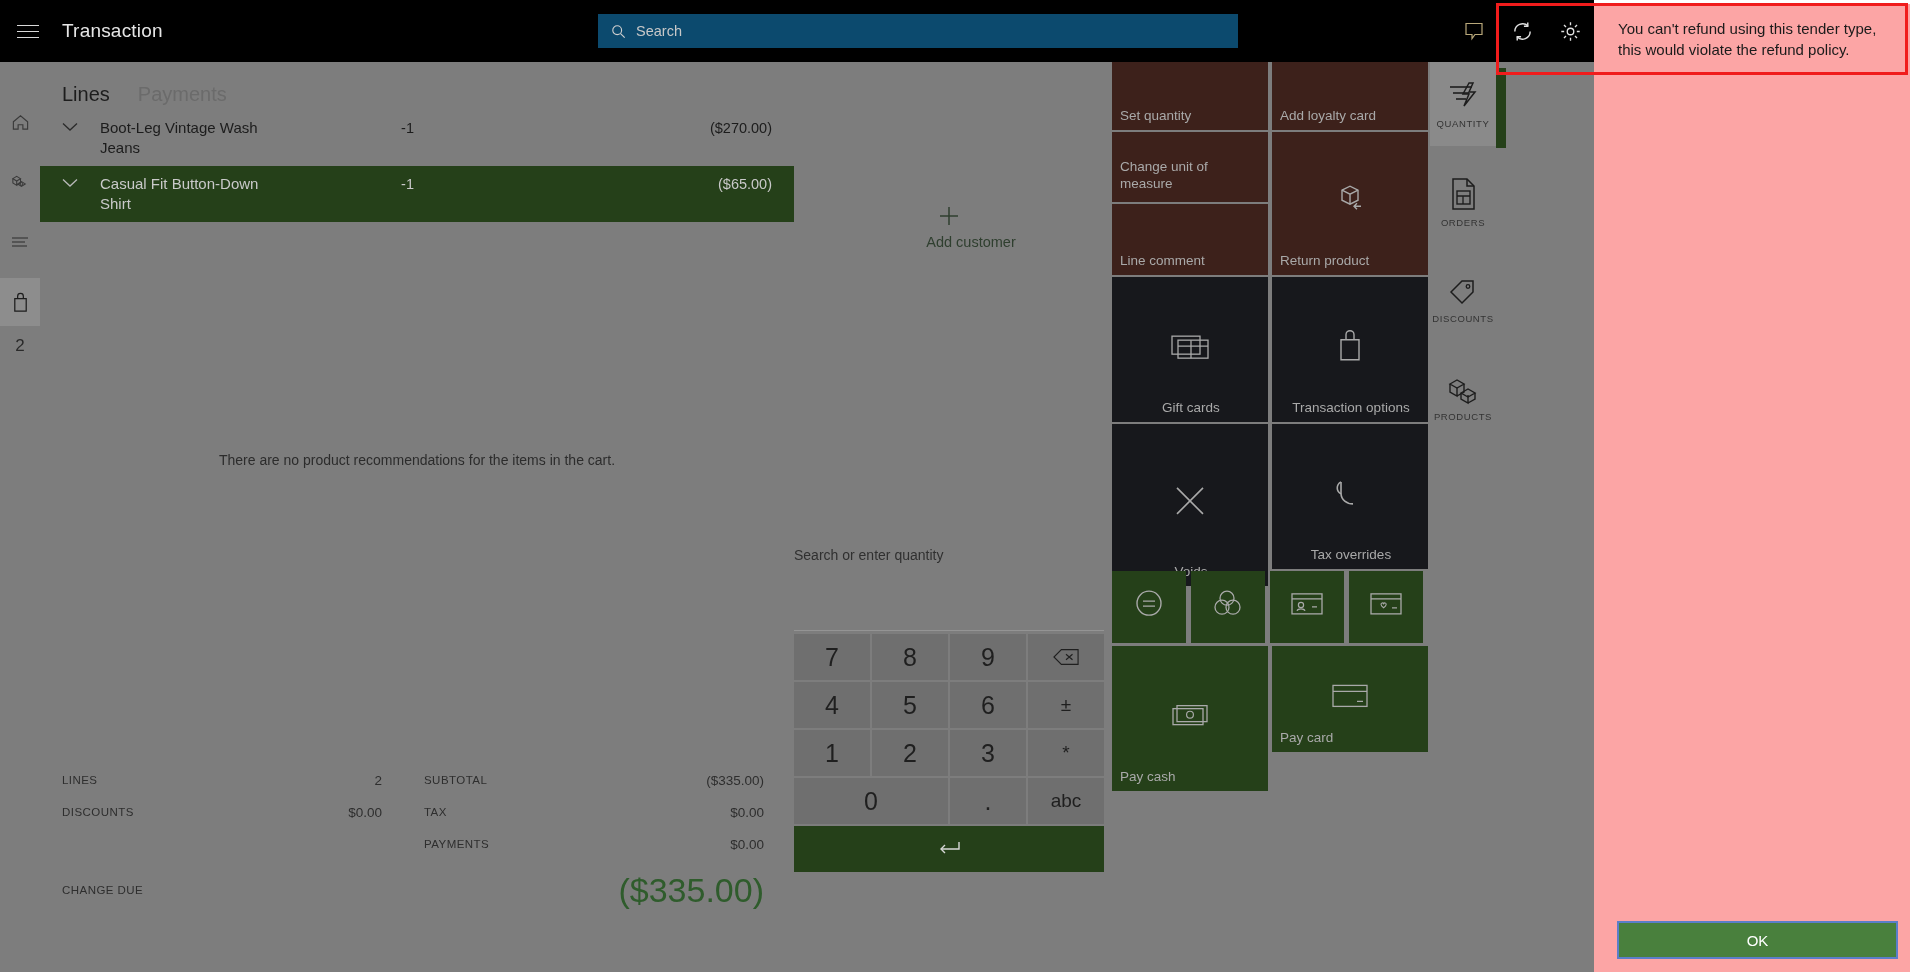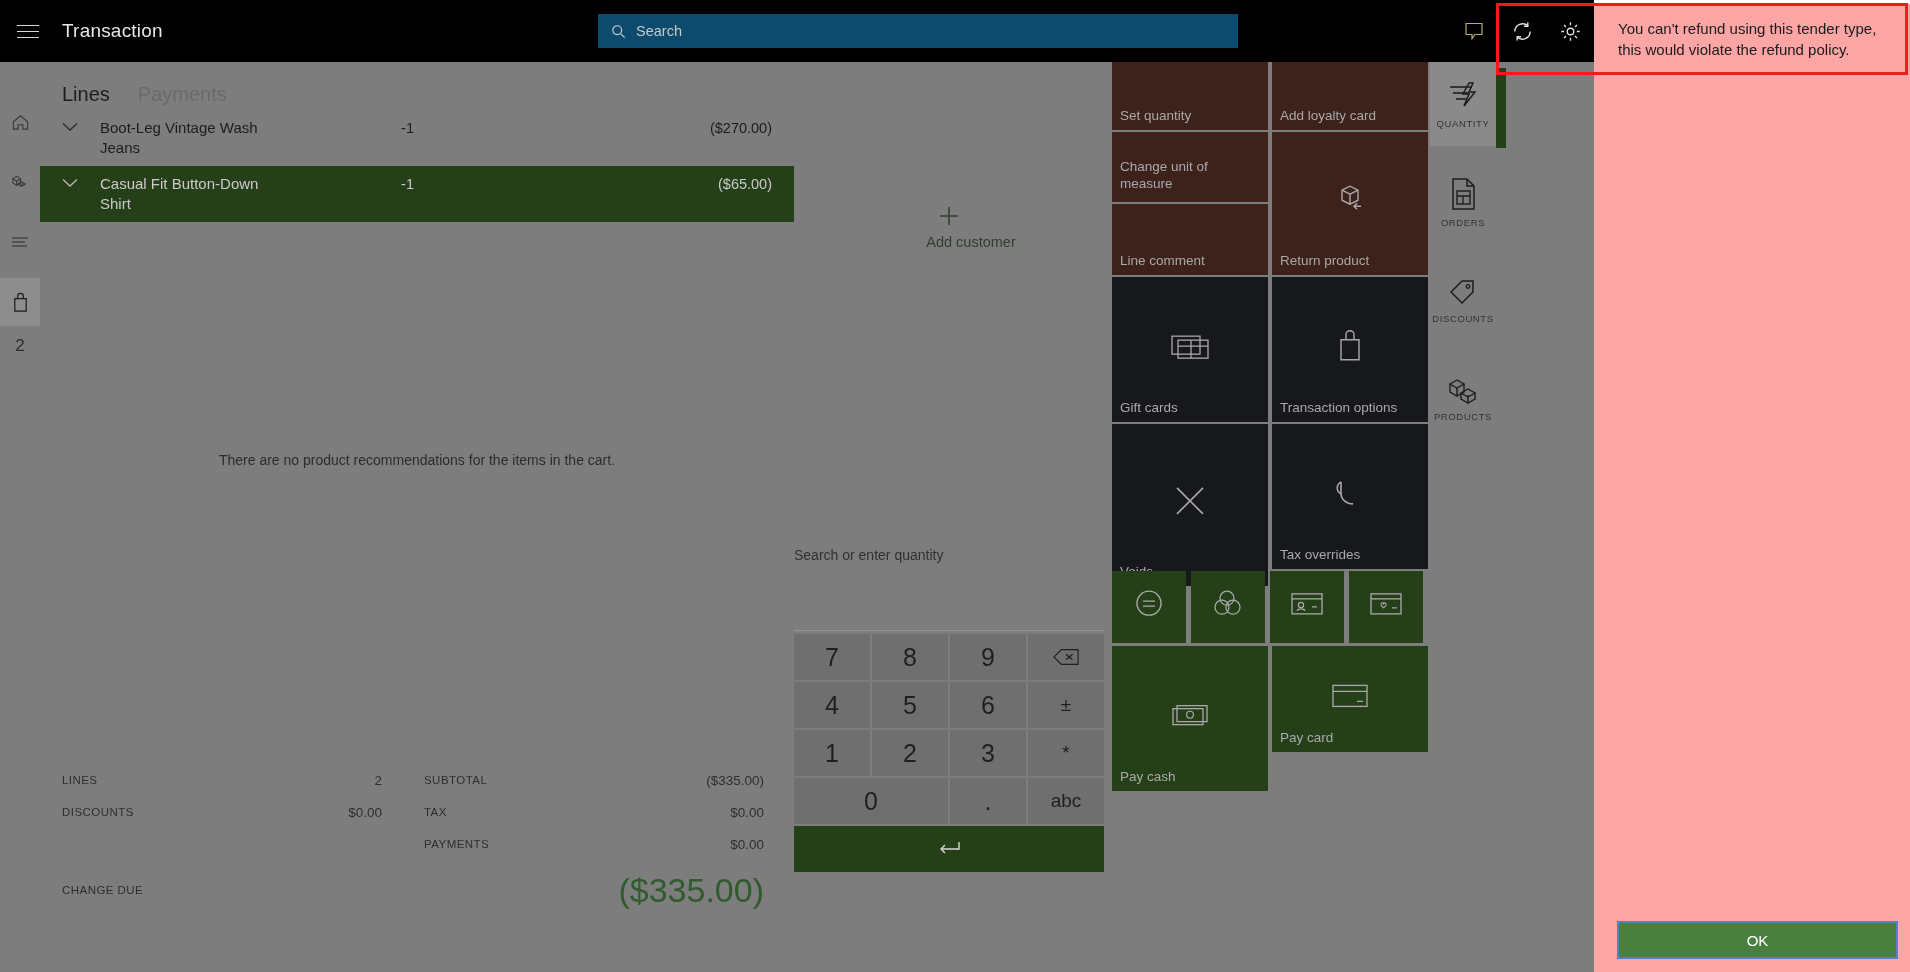--- a/index.html
+++ b/index.html
@@ -162,21 +162,21 @@
   }
   .tile .t-label {
     position: absolute; left: 8px; bottom: 6px; right: 6px;
     font-size: 13.5px; color: #a9a9a9; line-height: 17px;
   }
   .tile .t-icon {
     position: absolute; left: 0; right: 0; top: 50%; transform: translateY(-62%);
     display: flex; justify-content: center;
   }
   .tile.brown { background: #3d211b; }
-  .tile.dark  { background: #17181c; }
+  .tile.dark  { background: #17181c; text-align: center; }
   .tile.green { background: #254019; }
 
   
   .right-rail {
     position: absolute; left: 1430px; top: 62px; width: 66px; bottom: 0;
   }
   .rr-item {
     width: 66px; height: 84px; display: flex; flex-direction: column;
     align-items: center; justify-content: center; gap: 6px; cursor: pointer;
     margin-bottom: 14px;

